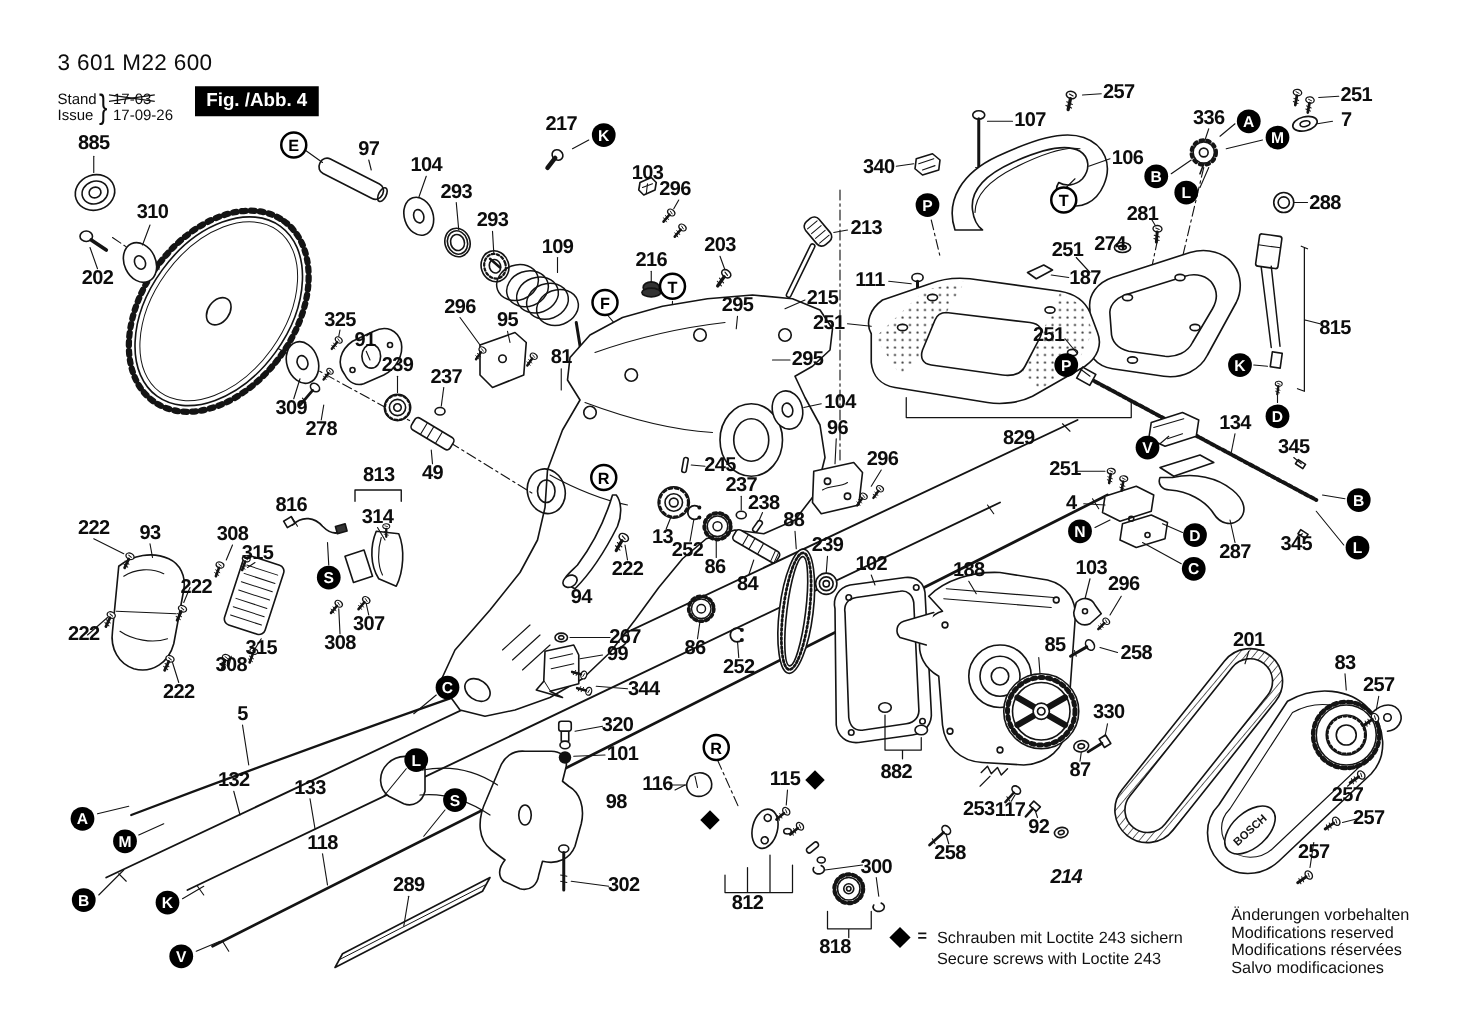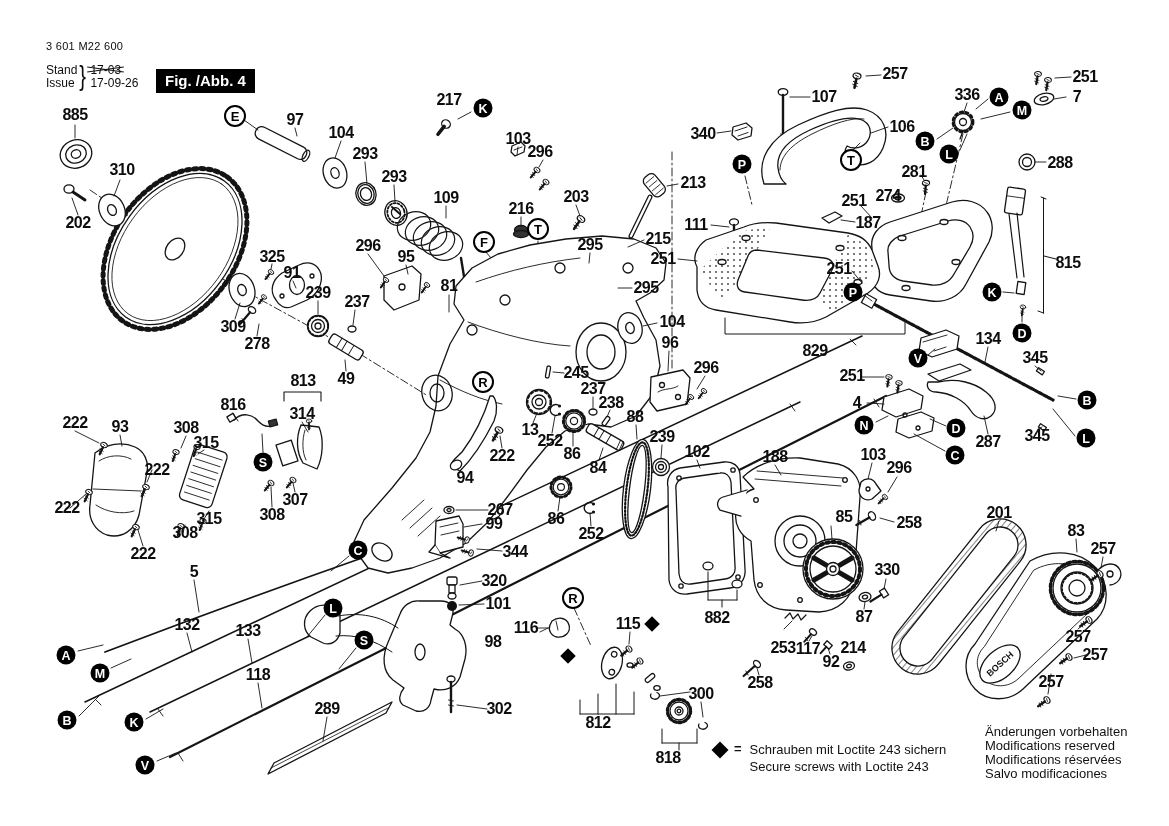--- a/index.html
+++ b/index.html
@@ -15,21 +15,21 @@
   }
   .callout {
     position:absolute; transform:translate(-50%,-50%);
     border-radius:50%; display:flex; align-items:center; justify-content:center;
     font-weight:bold; box-sizing:border-box;
   }
   .callout.filled { width:19px; height:19px; background:#000; color:#fff; font-size:12.5px; }
   .callout.outline { width:22px; height:22px; background:#fff; color:#000; border:2px solid #000; font-size:13px; }
   .diamond { position:absolute; width:11px; height:11px; background:#000; transform:translate(-50%,-50%) rotate(45deg); }
   #titleblock { position:absolute; left:46px; top:40px; color:#0d0d0d; }
-  #partnum { font-size:11px; letter-spacing:0.3px; }
+  #partnum { font-size:18px; letter-spacing:0.3px; }
   .standrow { display:flex; align-items:center; margin-top:9px; }
   .standcol div { font-size:12px; line-height:13px; }
   .brace { font-size:27px; font-weight:300; margin:0 3px 0 1px; transform:scaleX(0.75); }
   .datecol div { font-size:12px; line-height:13px; }
   .struck { position:relative; display:inline-block; }
   .struck::before { content:""; position:absolute; left:-3px; right:-3px; top:45%; border-top:1.8px solid #111; transform:rotate(-8deg); }
   .struck::after  { content:""; position:absolute; left:-3px; right:-3px; top:45%; border-top:1.8px solid #111; transform:rotate(8deg); }
   #figbox {
     position:absolute; left:156px; top:69px; background:#000; color:#fff;
     font-weight:bold; font-size:15px; padding:3px 9px 4px;
@@ -801,21 +801,21 @@
       <div class="plabel" style="left: 775px; top: 457px;">188</div>
       <div class="plabel" style="left: 873px; top: 455px;">103</div>
       <div class="plabel" style="left: 899px; top: 468px;">296</div>
       <div class="plabel" style="left: 831px; top: 517px; padding-left: 26px;">85</div>
       <div class="plabel" style="left: 909px; top: 523px;">258</div>
       <div class="plabel" style="left: 887px; top: 570px;">330</div>
       <div class="plabel" style="left: 864px; top: 617px;">87</div>
       <div class="plabel" style="left: 783px; top: 636px; margin-top: 12px;">253</div>
       <div class="plabel" style="left: 808px; top: 649px;">117</div>
       <div class="plabel" style="left: 831px; top: 662px;">92</div>
-      <div class="plabel" style="left: 853px; top: 648px;">214</div>
+      <div class="plabel" style="left: 853px; top: 702px; font-style: italic;">214</div>
       <div class="plabel" style="left: 717px; top: 618px;">882</div>
       <div class="plabel" style="left: 760px; top: 683px;">258</div>
       <div class="plabel" style="left: 999px; top: 513px;">201</div>
       <div class="plabel" style="left: 1076px; top: 531px;">83</div>
       <div class="plabel" style="left: 1103px; top: 549px;">257</div>
       <div class="plabel" style="left: 1078px; top: 637px;">257</div>
       <div class="plabel" style="left: 1095px; top: 655px;">257</div>
       <div class="plabel" style="left: 1051px; top: 682px;">257</div>
       <div class="plabel" style="left: 895px; top: 74px;">257</div>
       <div class="plabel" style="left: 824px; top: 97px;">107</div>

